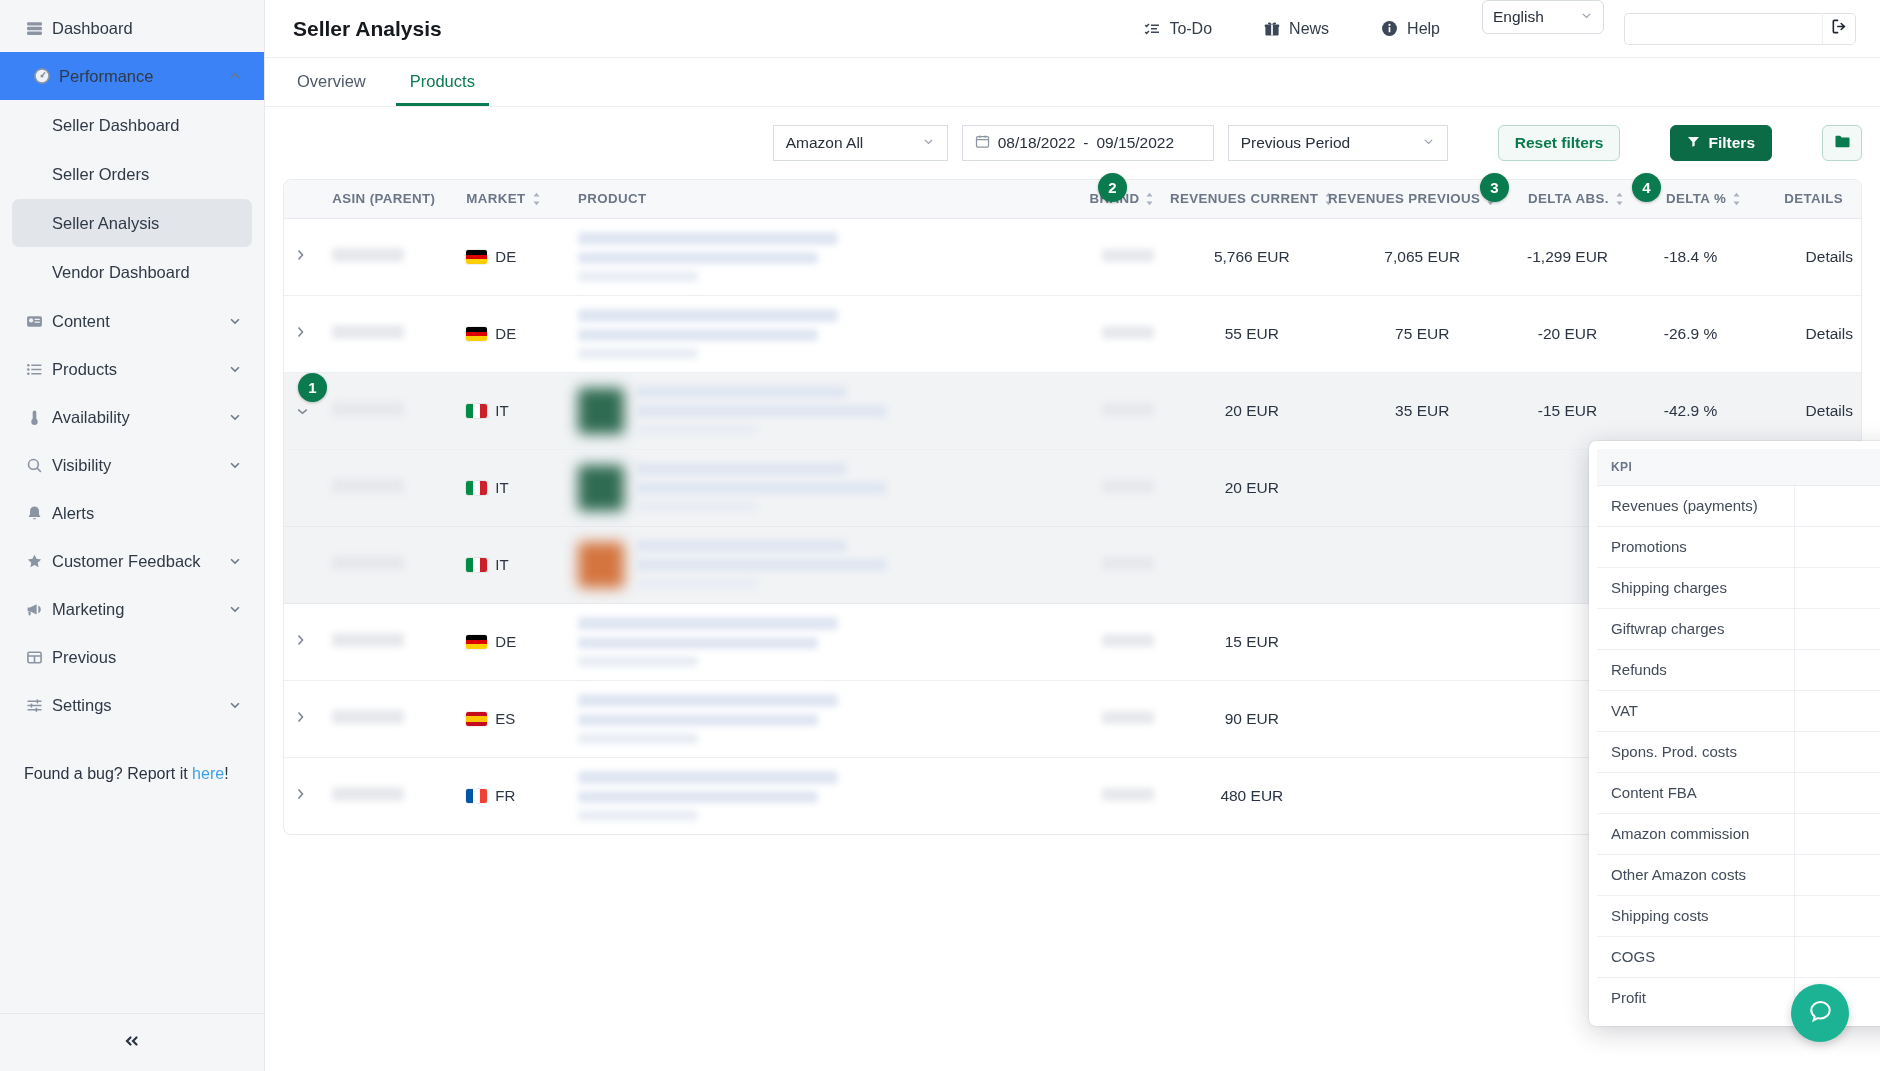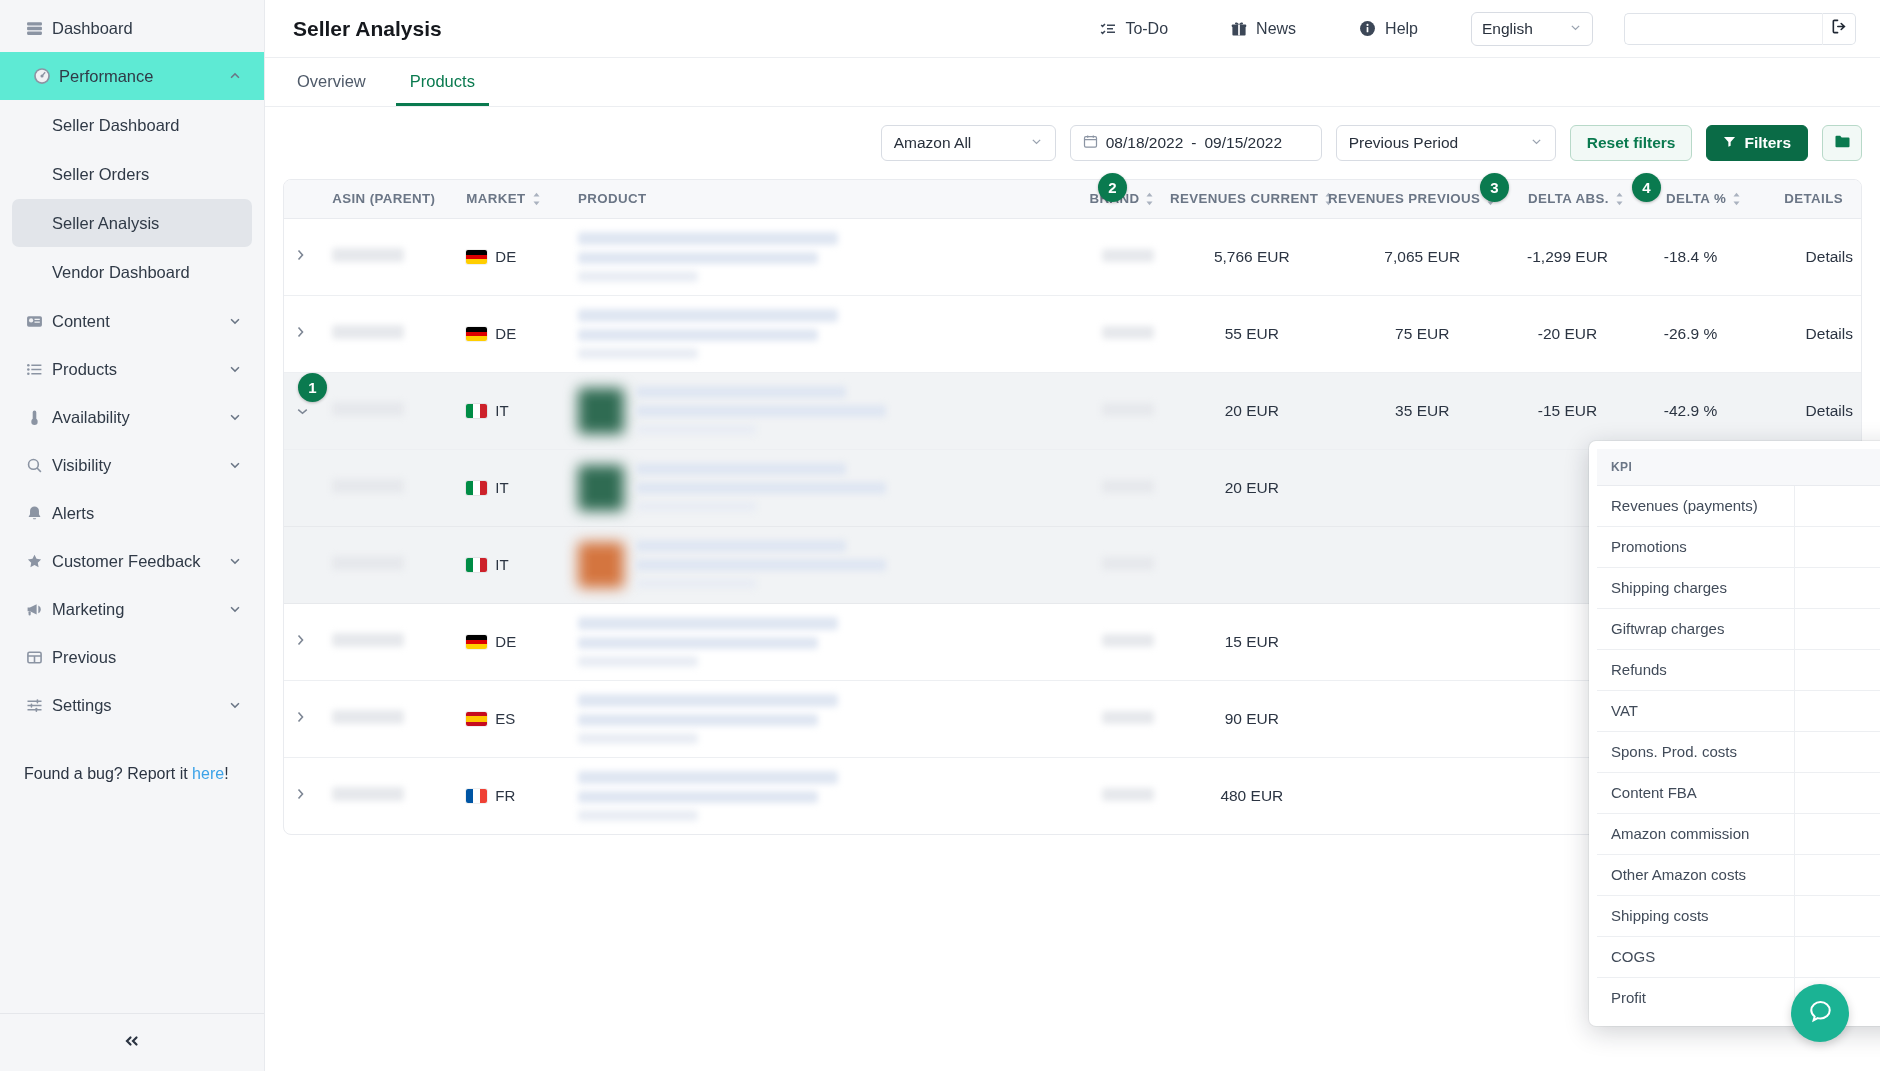--- a/index.html
+++ b/index.html
@@ -27,21 +27,21 @@
   }
   .nav { padding-top: 4px; }
   .nav-item {
     display: flex; align-items: center;
     height: 48px; padding: 0 22px 0 26px;
     color: #303a47; font-size: 16.5px; cursor: pointer;
   }
   .nav-item .ico { width: 26px; display:flex; align-items:center; color:#8b94a3; flex:0 0 26px;}
   .nav-item .lbl { flex: 1; }
   .nav-item .chev { color:#6b7686; display:flex; align-items:center;}
-  .nav-item.active-group { background: #5eead4; padding-left: 33px; }
+  .nav-item.active-group { background: #3b82f6; padding-left: 33px; }
   .subnav-item {
     display:flex; align-items:center;
     height: 48px; margin: 1px 12px 1px 12px;
     padding-left: 40px; border-radius: 7px;
     font-size: 16.5px; color:#303a47; cursor:pointer;
   }
   .subnav-item.selected { background:#e2e5ea; }
   .bugline { margin-top: 36px; padding: 0 24px; font-size: 16px; color:#2b3442;}
   .bugline a { color:#3ba2e8; text-decoration:none;}
   .sidebar-bottom {
@@ -50,21 +50,21 @@
     background:#f5f6f8; color:#2b3442;
   }
 
   
   .main { flex:1; display:flex; flex-direction:column; min-width:0; background:#ffffff; position:relative;}
   .topbar {
     height: 58px; display:flex; align-items:center; padding: 0 24px 0 18px;
     border-bottom: 1px solid #eceef1; background:#fff;
   }
   .page-title { font-size: 21px; font-weight: 600; color:#15181d; margin-left: 10px;}
-  .topbar-right { margin-left:auto; display:flex; align-items:center; gap: 15px;}
+  .topbar-right { margin-left:auto; display:flex; gap: 4px;}
   .top-link {
     display:flex; align-items:center; gap:9px; color:#323c4a;
     font-size:16px; padding: 0 24px; cursor:pointer; height:58px;
   }
   .top-link .ico { color:#3c4757; display:flex; align-items:center;}
   .lang-select {
     margin-left:14px; width:122px; height:34px; border:1px solid #d8dce3; border-radius:6px;
     display:flex; align-items:center; padding:0 10px; font-size:15.5px; color:#28303c;
     background:#fff; cursor:pointer;
   }
@@ -85,30 +85,30 @@
   
   .tabs { display:flex; padding: 0 18px; border-bottom:1px solid #eceef1; background:#fff;}
   .tab { padding: 14px 14px 12px; font-size:16.5px; color:#4f5a69; cursor:pointer;
          border-bottom: 3px solid transparent; margin-right: 16px;}
   .tab.active { color:#0a7a4f; border-bottom-color:#0a7a4f; font-weight:500;}
 
   
   .filterbar { display:flex; align-items:center; padding: 18px 18px 8px; gap:14px; }
   .spacer { flex:1; }
   .ctrl {
-    height:36px; border:1px solid #d8dce3; border-radius:6px; background:#fff;
+    height:36px; border:1px solid #d8dce3; border-radius:0; background:#fff;
     display:flex; align-items:center; padding:0 12px; font-size:15.5px; color:#28303c; cursor:pointer;
   }
   .ctrl .chev { margin-left:auto; padding-left:16px; color:#9aa3b0;}
   .ctrl.market { width:175px; }
   .ctrl.daterange { width:252px; gap:8px; }
   .ctrl.compare { width:220px; }
   .btn {
     height:36px; border-radius:6px; display:flex; align-items:center; justify-content:center;
-    font-size:15.5px; cursor:pointer; padding: 0 16px; font-weight:600;
+    font-size:15.5px; cursor:pointer; padding: 0 16px; font-weight:600;margin-left:36px;
   }
   .btn-outline { border:1px solid #b8d9c9; background:#f2f9f6; color:#0a7a4f; }
   .btn-primary { background:#0a6b46; color:#fff; border:1px solid #0a6b46; gap:8px;}
   .btn-icon { width:40px; padding:0; border:1px solid #b8d9c9; background:#f2f9f6; color:#0a7a4f;}
 
   
   .table-wrap { margin: 10px 18px 0; border:1px solid #e9ebef; border-radius:8px; overflow:hidden; background:#fff;}
   table.dt { width:100%; border-collapse:collapse; table-layout:fixed; }
   table.dt thead th {
     background:#f7f8fa; height:38px; font-size:13.3px; letter-spacing:.4px;

